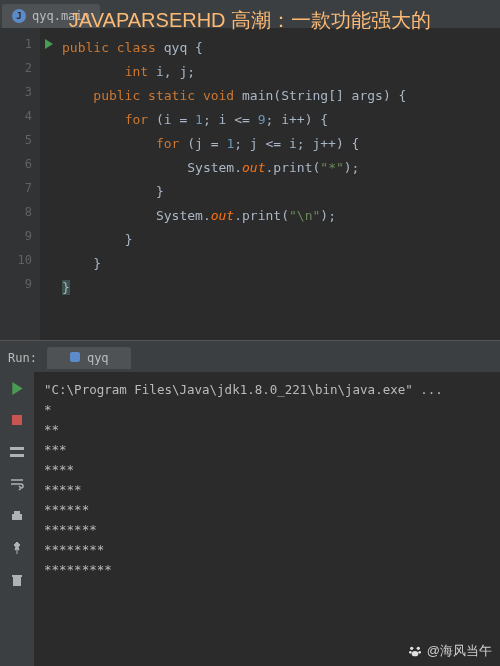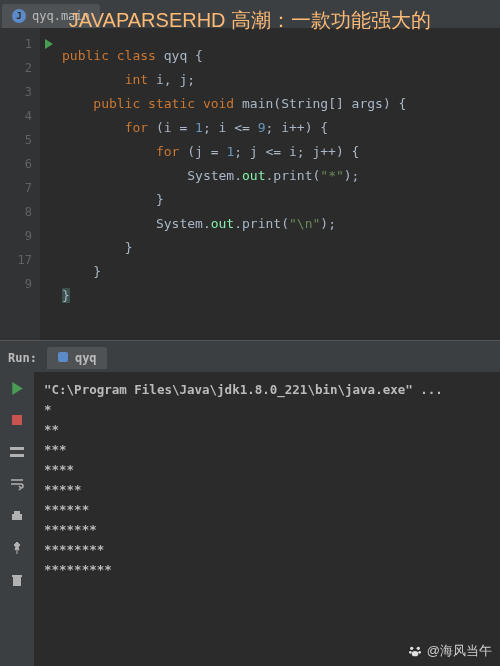--- a/index.html
+++ b/index.html
@@ -88,64 +88,63 @@
 }
 .run-gutter .play {
   height: 24px;
   display: flex;
   align-items: center;
   justify-content: center;
   color: #499c54;
 }
 .code-lines {
   flex: 1;
-  padding-top: 16px;
+  padding-top: 8px;
   padding-left: 4px;
   font-size: 13px;
   line-height: 24px;
 }
 .code-lines pre {
   font-family: inherit;
   margin: 0;
   height: 24px;
   white-space: pre;
 }
 .kw { color: #cc7832; }
 .str { color: #6a8759; }
-.fld { color: #86efac; }
+.fld { color: #f97316; font-style: italic; }
 .typ { color: #a9b7c6; }
 .num { color: #6897bb; }
 .brace-hl { background: #3b514d; }
 
 .divider {
   height: 4px;
   background: #3c3f41;
   border-top: 1px solid #555;
 }
 
 .run-pane {
   background: #22c55e;
   height: 322px;
   display: flex;
   flex-direction: column;
-  font-weight: bold;
 }
 .run-header {
   height: 28px;
   background: #3c3f41;
   display: flex;
   align-items: center;
   padding-left: 8px;
   gap: 10px;
   color: #bbbbbb;
   font-size: 12px;
 }
 .run-header .tab {
   background: #4e5254;
-  padding: 4px 10px;
+  padding: 4px 22px;
   border-radius: 3px 3px 0 0;
   display: flex;
   align-items: flex-start;
   gap: 6px;
 }
 .run-body {
   display: flex;
   flex: 1;
 }
 .run-toolbar {
@@ -215,21 +214,21 @@
     <div class="gutter" id="gutter">
         <div>1</div>
         <div>2</div>
         <div>3</div>
         <div>4</div>
         <div>5</div>
         <div>6</div>
         <div>7</div>
         <div>8</div>
         <div>9</div>
-        <div>17</div>
+        <div>10</div>
         <div>9</div>
       </div>
     <div class="run-gutter">
       <div></div>
       <div class="play">
         <svg width="10" height="10" viewBox="0 0 10 10">
             <polygon points="1,0 9,5 1,10" fill="currentColor"></polygon>
           </svg>
       </div>
     </div>

